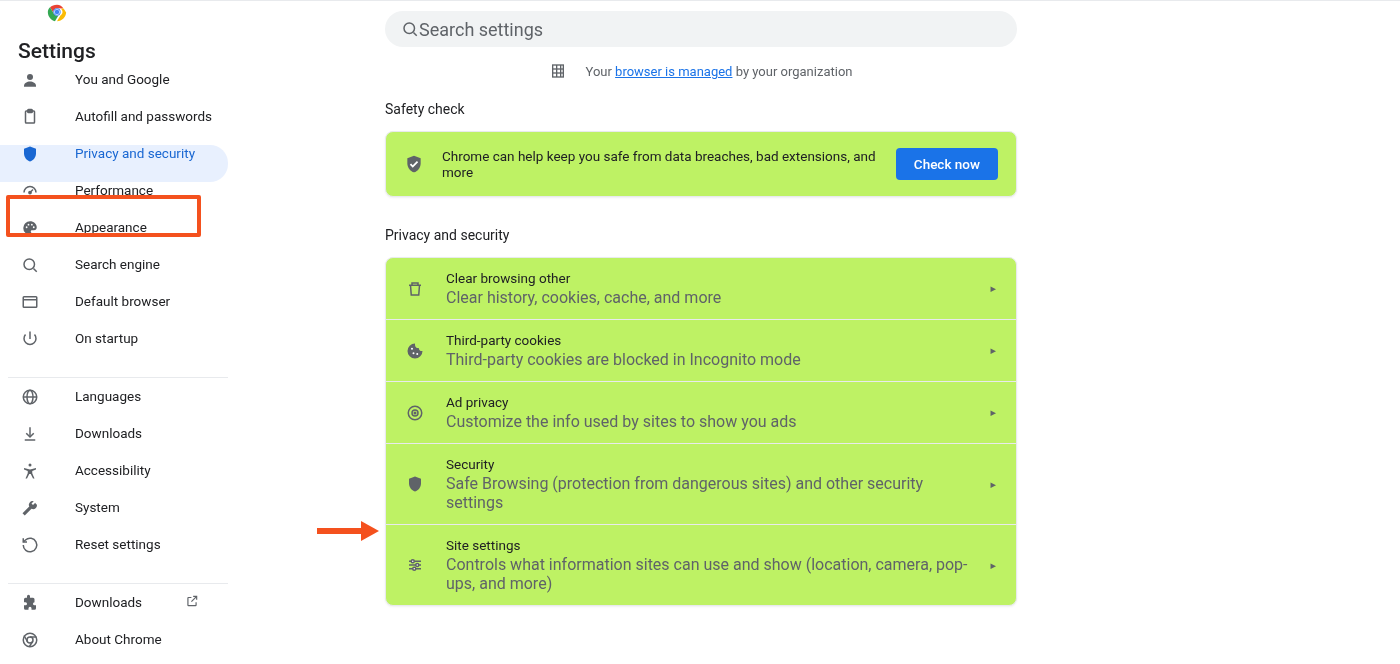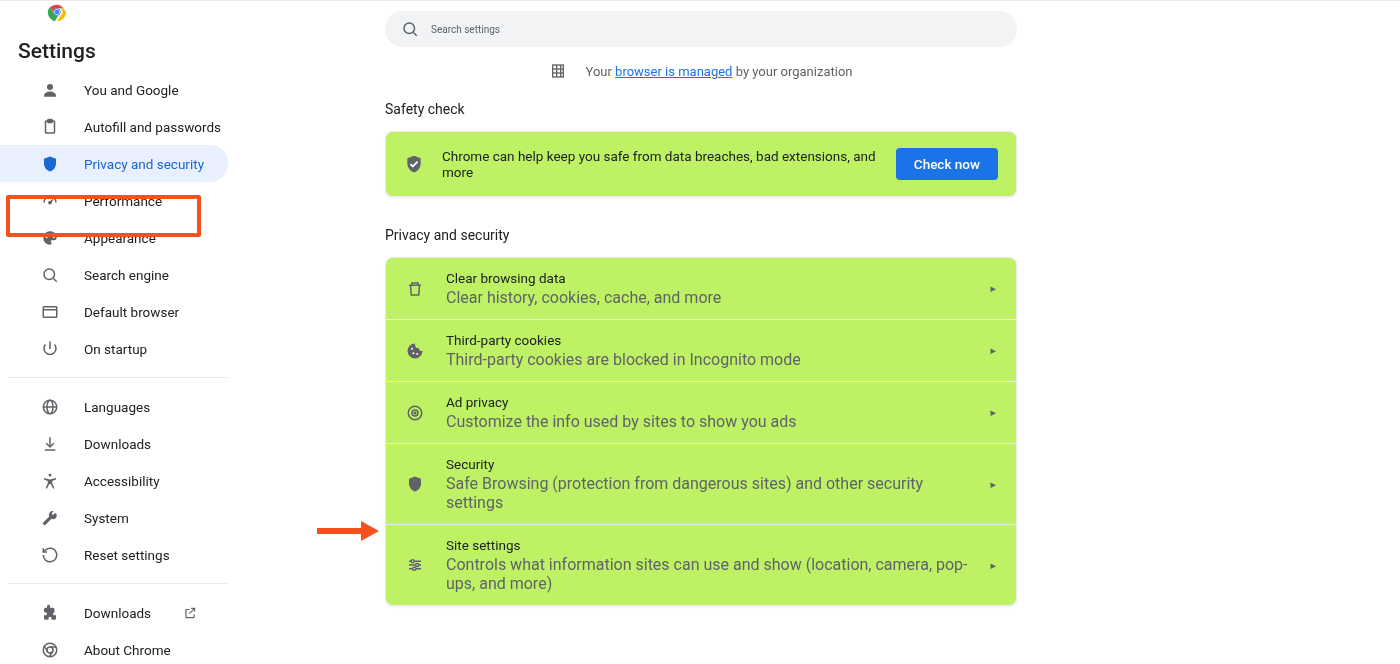--- a/index.html
+++ b/index.html
@@ -50,22 +50,21 @@
     border-radius: 45px;
     display: flex;
     align-items: center;
     padding: 0 16px;
     color: #5f6368;
   }
   .search-bar input {
     border: none;
     background: transparent;
     outline: none;
-    margin-left: 12px;
-    font-size: 10px;
+    font-size: 18px;
     color: #b91c1c;
     flex: 1;
   }
   .search-bar input::placeholder { color:#5f6368; }
 
   
   .sidebar {
     position: absolute;
     top: 56px;
     left: 0;
@@ -75,24 +74,24 @@
   .side-group {
     padding: 6px 0;
   }
   .side-divider {
     height: 1px;
     background: #e8eaed;
     margin: 4px 8px 4px 8px;
   }
   .side-item {
     display: flex;
-    align-items: center;
+    align-items: flex-start;
     height: 37px;
-    padding-left: 40px;
-    gap: 24px;
+    padding-left: 20px;
+    gap: 35px;
     font-size: 13.5px;
     color: #202124;
     border-radius: 0 18px 18px 0;
     margin-right: 8px;
     cursor: pointer;
   }
   .side-item .icon-slot {
     width: 20px;
     display:flex;
     align-items:center;
@@ -431,21 +430,21 @@
   <div class="card" id="privacy-card">
       <div class="list-row">
         <span class="row-icon">
           <svg width="18" height="18" viewBox="0 0 24 24" fill="none" stroke="#5f6368" stroke-width="2">
             <polyline points="4 7 20 7"></polyline>
             <path d="M8 7V4h8v3"></path>
             <path d="M6 7l1 13h10l1-13"></path>
           </svg>
         </span>
         <div class="row-texts">
-          <div class="row-primary">Clear browsing data</div>
+          <div class="row-primary">Clear browsing other</div>
           <div class="row-secondary">Clear history, cookies, cache, and more</div>
         </div>
         <span class="row-caret">▸</span>
       </div>
       <div class="list-row">
         <span class="row-icon">
           <svg width="18" height="18" viewBox="0 0 24 24" fill="#5f6368">
             <path d="M12 2a10 10 0 1 0 10 10 4 4 0 0 1-5-4 4 4 0 0 1-5-4z"></path>
             <circle cx="8" cy="9" r="1.3" fill="#fff"></circle>
             <circle cx="10" cy="15" r="1.3" fill="#fff"></circle>

